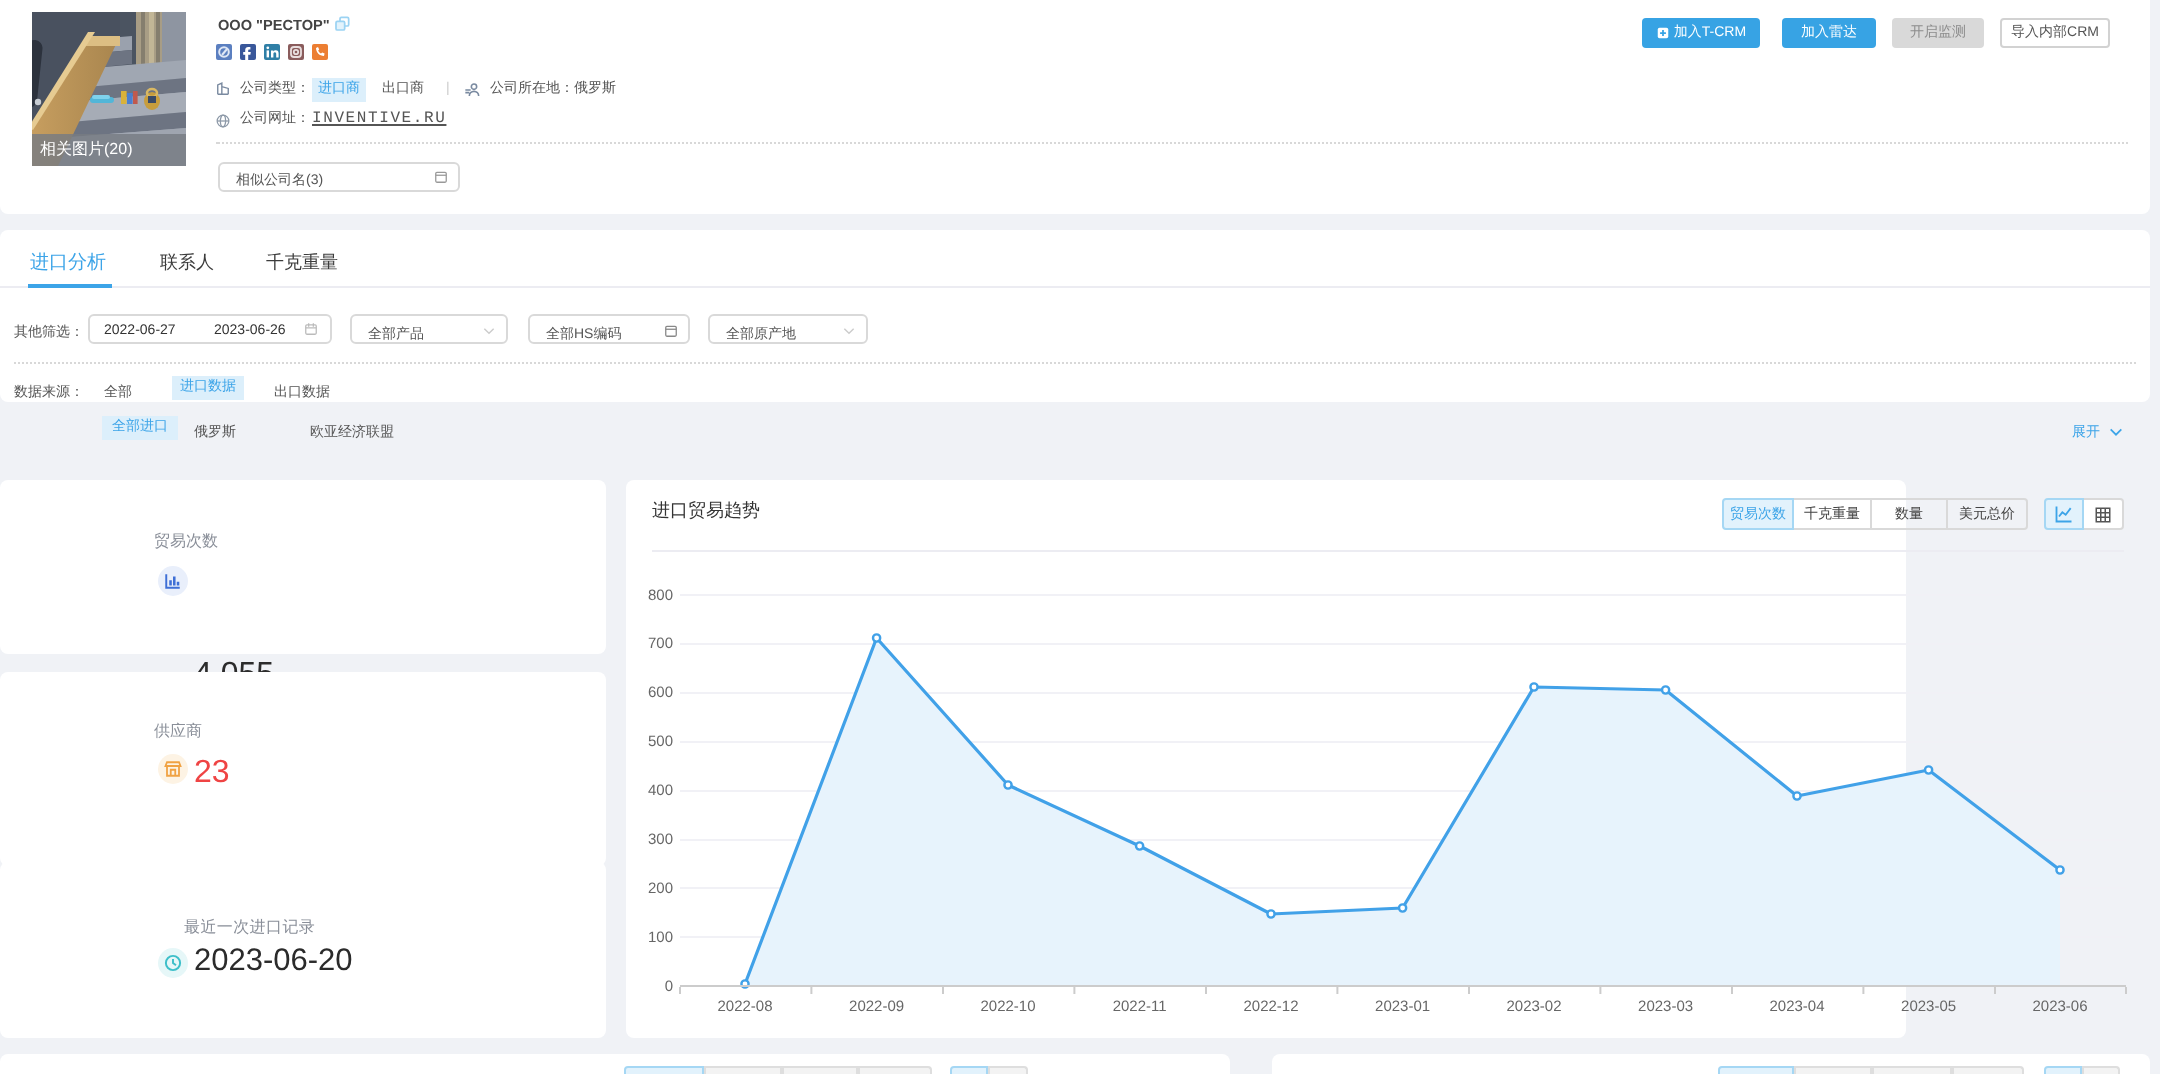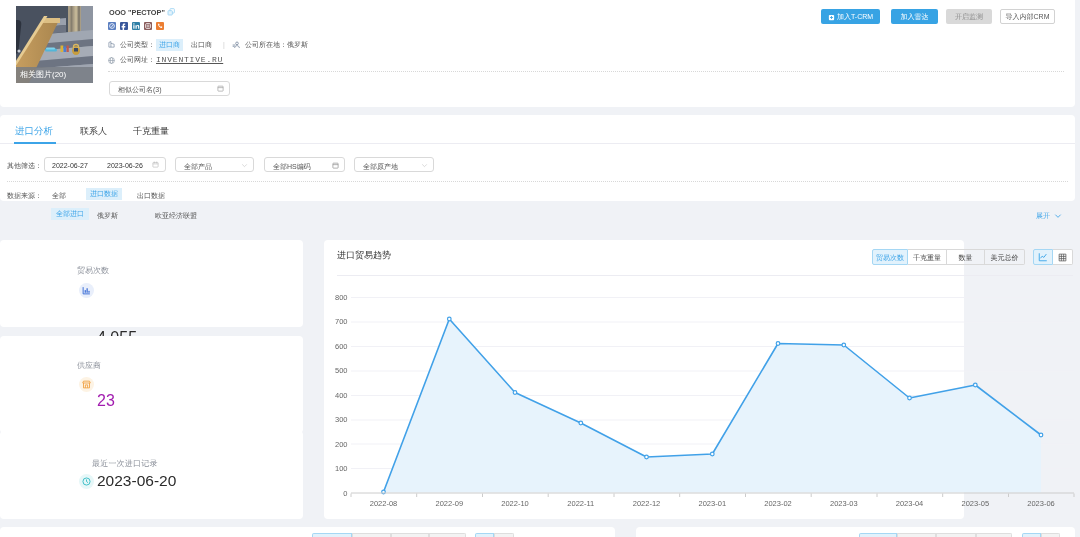--- a/index.html
+++ b/index.html
@@ -203,33 +203,33 @@
       <rect x="17" y="13" width="3.4" height="5" fill="#3e6fd6"></rect>
     </svg>
   <div class="abs" style="left:97px; top:41px; font-size:16px; color:#2b2b2b;margin-top:48px;">4,055</div>
 </div>
 <div class="panel" style="left:0; top:335.5px; width:303px; height:97px;">
   <div class="abs" style="left:77px; top:24.5px; font-size:8px; color:#8a8f99;">供应商</div>
   <div class="abs" style="left:79px; top:41.5px; width:15px; height:15px; border-radius:50%; background:#fdf3e4;"></div>
   <svg class="abs" width="9" height="9" viewBox="0 0 24 24" style="left:82px; top:44.5px;">
       <path d="M4 3h16l2 5H2zM4 8v13h16V8M9 21v-8h6v8" fill="none" stroke="#f0a243" stroke-width="2.4"></path>
     </svg>
-  <div class="abs" style="left:97px; top:56px; font-size:16px; color:#a21caf;">23</div>
+  <div class="abs" style="left:97px; top:42px; font-size:16px; color:#ef4444;">23</div>
 </div>
 <div class="panel" style="left:0; top:431px; width:303px; height:87.5px;">
   <div class="abs" style="left:92px; top:27px; font-size:8px; color:#8a8f99; letter-spacing:0.2px;">最近一次进口记录</div>
   <div class="abs" style="left:79px; top:43px; width:15px; height:15px; border-radius:50%; background:#e6f7f8;"></div>
   <svg class="abs" width="9" height="9" viewBox="0 0 24 24" style="left:82px; top:46px;">
       <circle cx="12" cy="12" r="9.5" fill="none" stroke="#3dbfc9" stroke-width="2.6"></circle>
       <path d="M12 6.5v5.5l4 3" fill="none" stroke="#3dbfc9" stroke-width="2.6"></path>
     </svg>
   <div class="abs" style="left:97px; top:41px; font-size:15.5px; color:#2b2b2b;">2023-06-20</div>
 </div>
 
-<div class="panel" style="left:324px; top:239.5px; width:640px; height:279px;">
+<div class="panel" style="left:313px; top:239.5px; width:640px; height:279px;">
   <div class="abs" style="left:13px; top:9.5px; font-size:9px; color:#333;">进口贸易趋势</div>
 
   <div class="abs" style="left:548px; top:9.5px; height:16px; font-size:7px; white-space:nowrap;">
     <span style="display:inline-block; vertical-align:top; width:36px; height:16px; line-height:15px; text-align:center; border:1px solid #a5d7f4; background:#e2f2fc; color:#3ca4e8; border-radius:2px 0 0 2px;">贸易次数</span><span style="display:inline-block; vertical-align:top; width:39px; height:16px; line-height:15px; text-align:center; border:1px solid #d9d9d9; border-left:none; color:#444;">千克重量</span><span style="display:inline-block; vertical-align:top; width:38px; height:16px; line-height:15px; text-align:center; border:1px solid #d9d9d9; border-left:none; color:#444;">数量</span><span style="display:inline-block; vertical-align:top; width:40px; height:16px; line-height:15px; text-align:center; border:1px solid #d9d9d9; border-left:none; color:#444; border-radius:0 2px 2px 0;">美元总价</span>
   </div>
   <div class="abs" style="left:709px; top:9.5px; height:16px; font-size:0; white-space:nowrap;">
     <span style="display:inline-block; vertical-align:top; width:20px; height:16px; border:1px solid #a5d7f4; background:#e2f2fc; border-radius:2px 0 0 2px; text-align:center;"><svg width="10" height="10" viewBox="0 0 24 24" style="margin-top:2px;">
           <path d="M3 3v18h18" fill="none" stroke="#3ca4e8" stroke-width="2.2"></path>
           <path d="M6 15l4-5 4 3 6-8" fill="none" stroke="#3ca4e8" stroke-width="2.2"></path>
         </svg></span><span style="display:inline-block; vertical-align:top; width:20px; height:16px; border:1px solid #d9d9d9; border-left:none; border-radius:0 2px 2px 0; text-align:center; background:#fff;"><svg width="9" height="9" viewBox="0 0 24 24" style="margin-top:3px;">

